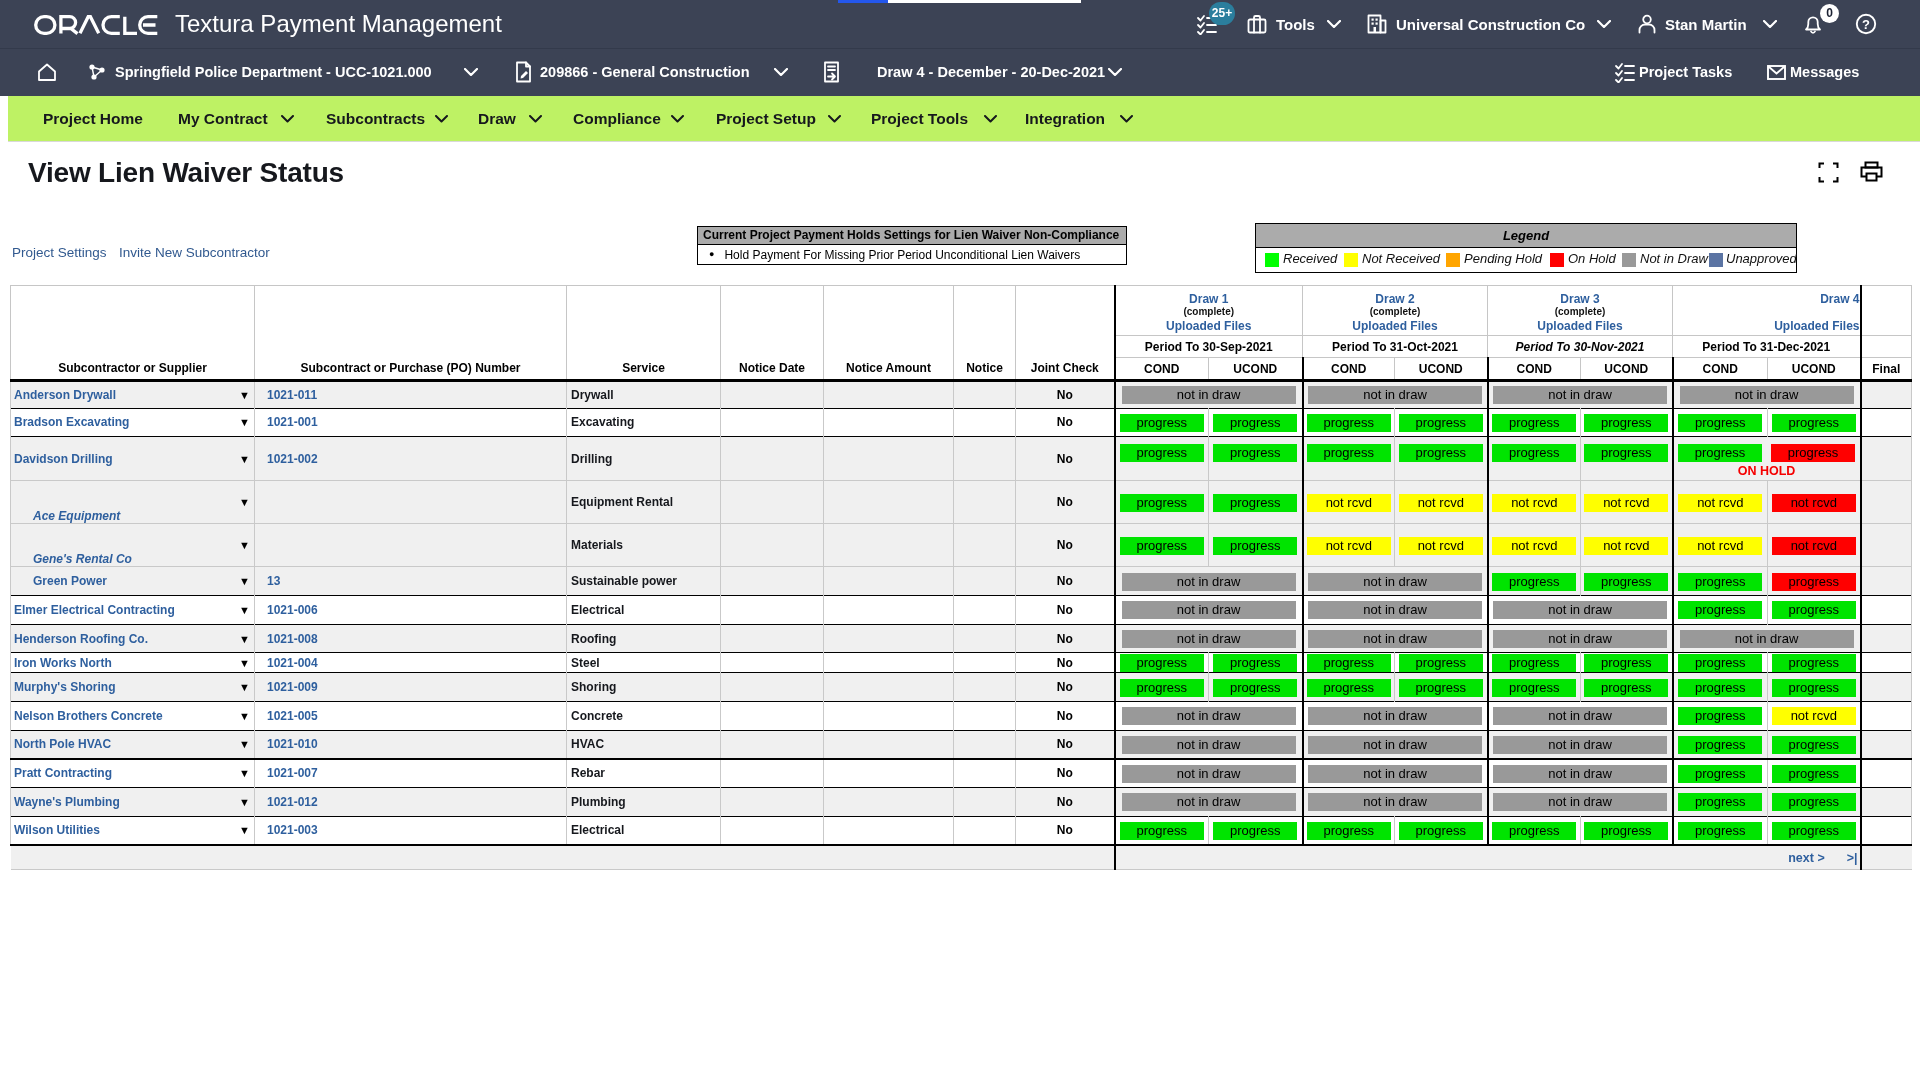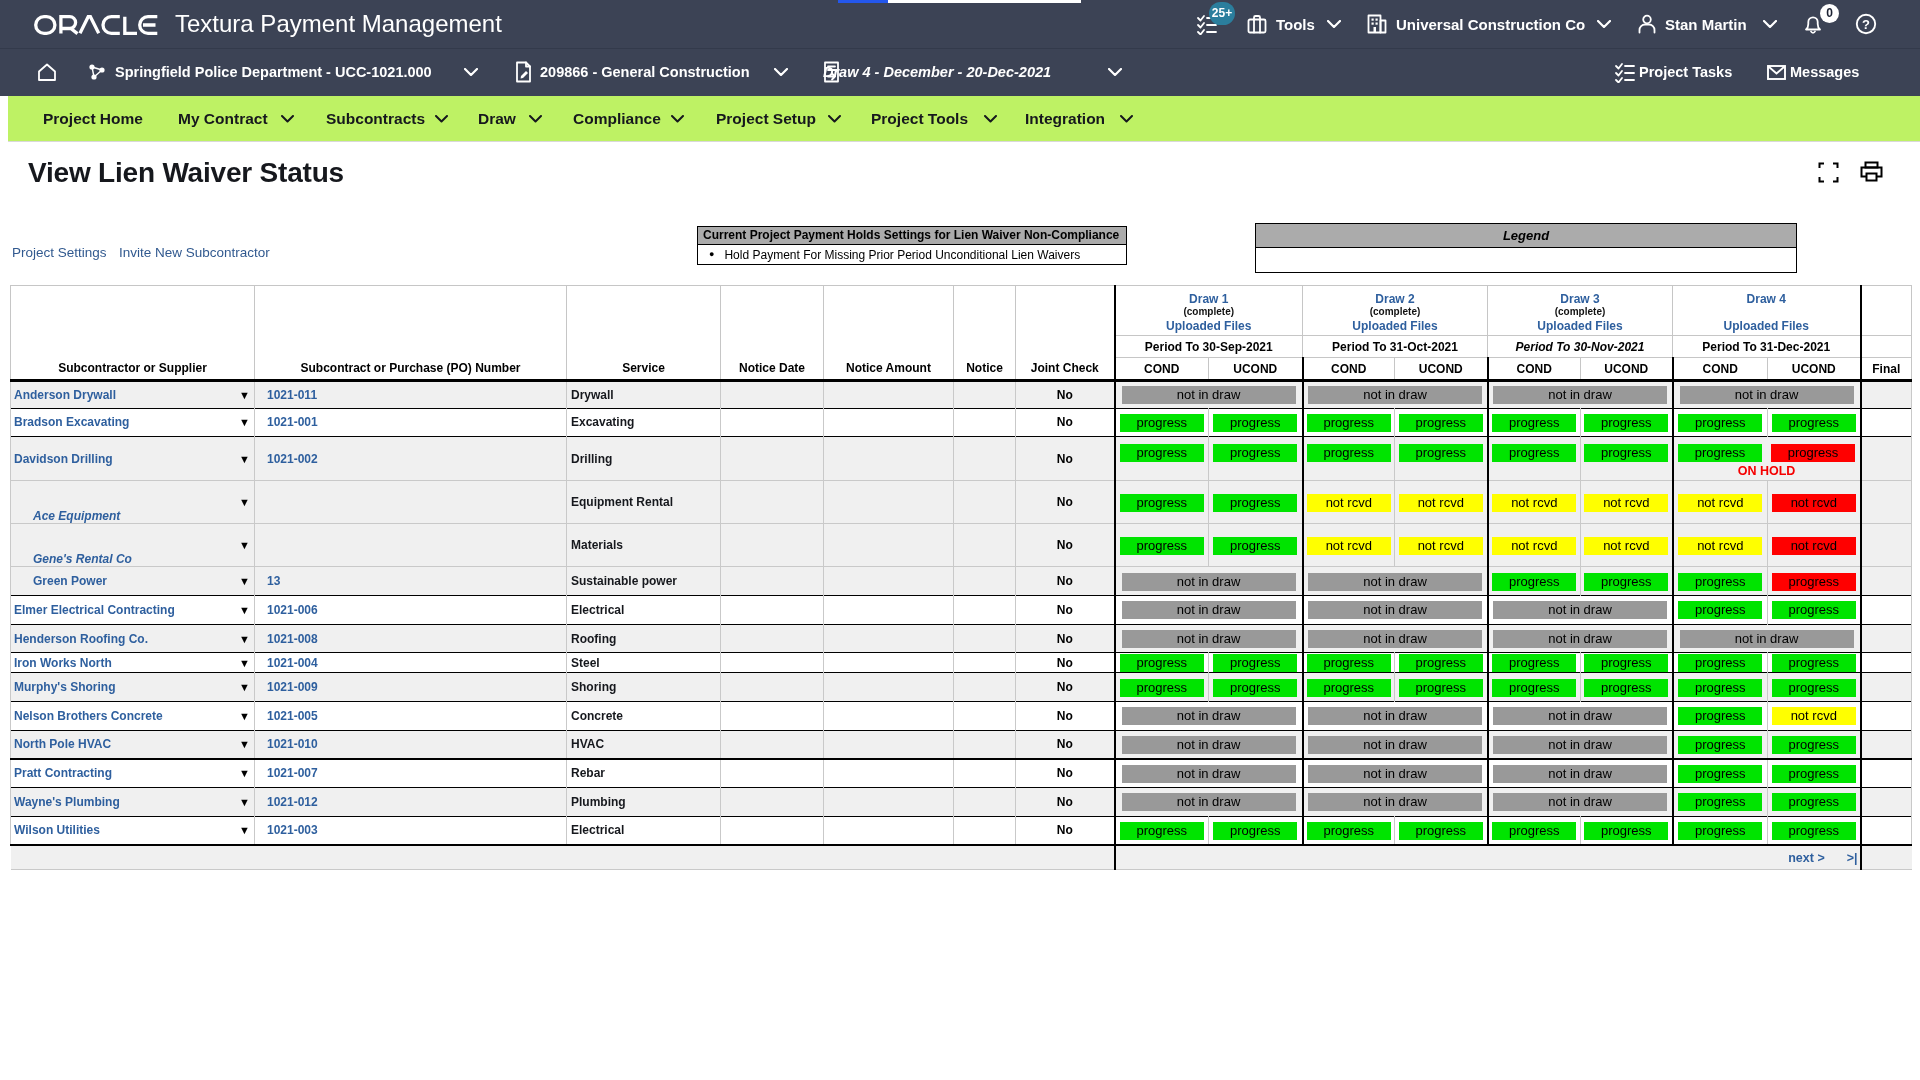--- a/index.html
+++ b/index.html
@@ -182,21 +182,21 @@
       <path d="M1 1 L7 7 L13 1" stroke="#fff" stroke-width="2.2" fill="none" stroke-linecap="round" stroke-linejoin="round"></path>
     </svg>
   </div>
 <div class="b2item" style="left:822px;">
     <svg width="20" height="22" viewBox="0 0 20 22" fill="none">
       <path d="M3 1.5 h13 V20.5 h-13 z" stroke="#fff" stroke-width="1.8" stroke-linecap="round" stroke-linejoin="round"></path>
       <path d="M6 5.5 h7 M6 9 h7" stroke="#fff" stroke-width="1.8" stroke-linecap="round" stroke-linejoin="round"></path>
       <path d="M6 15.5 h7 m-3 -3 l3 3 -3 3" stroke="#fff" stroke-width="1.8" stroke-linecap="round" stroke-linejoin="round"></path>
     </svg>
   </div>
-<div class="b2item" style="left:823px;font-style:italic;">Draw 4 - December - 20-Dec-2021</div>
+<div class="b2item" style="left:877px;">Draw 4 - December - 20-Dec-2021</div>
 <div class="b2item" style="left:1108px;">
     <svg width="14" height="8" viewBox="0 0 14 8" fill="none">
       <path d="M1 1 L7 7 L13 1" stroke="#fff" stroke-width="2.2" fill="none" stroke-linecap="round" stroke-linejoin="round"></path>
     </svg>
   </div>
 <div class="b2item" style="left:1614px;">
     <svg width="22" height="22" viewBox="0 0 22 22" fill="none">
       <path d="M2 5 L4.5 7.5 L8 3" stroke="#fff" stroke-width="1.8" stroke-linecap="round" stroke-linejoin="round"></path>
       <path d="M11 5 H20" stroke="#fff" stroke-width="1.8" stroke-linecap="round" stroke-linejoin="round"></path>
 <path d="M2 12 L4.5 14.5 L8 10" stroke="#fff" stroke-width="1.8" stroke-linecap="round" stroke-linejoin="round"></path>
@@ -273,20 +273,34 @@
     </svg>
   </div>
 <a class="plink" style="left:12px; top:245px;">Project Settings</a>
 <a class="plink" style="left:119px; top:245px;">Invite New Subcontractor</a>
 <div class="ibox" style="left:697px; top:226px; width:430px;">
   <div class="hd" style="height:18px; line-height:17px; font-size:12px; padding-left:5px;">Current Project Payment Holds Settings for Lien Waiver Non-Compliance</div>
   <div style="height:19px; line-height:19px; font-size:12px; color:#000; padding-left:11px;"><span style="font-size:9px; vertical-align:1.5px;">●</span>&nbsp;&nbsp;&nbsp;Hold Payment For Missing Prior Period Unconditional Lien Waivers</div>
 </div>
 <div class="ibox" style="left:1255px; top:223px; width:542px; height:50px;">
   <div class="hd" style="height:24px; line-height:23px; font-size:13px; text-align:center; font-style:italic;">Legend</div>
+  <div style="position:relative; height:24px; font-style:italic; font-size:13px; color:#111;">
+    <span class="lsq" style="left:9px;background:#0f0;"></span>
+      <span class="llb" style="left:27px;">Received</span>
+    <span class="lsq" style="left:88px;background:#ff0;"></span>
+      <span class="llb" style="left:106px;">Not Received</span>
+    <span class="lsq" style="left:190px;background:#ffa500;"></span>
+      <span class="llb" style="left:208px;">Pending Hold</span>
+    <span class="lsq" style="left:294px;background:#f00;"></span>
+      <span class="llb" style="left:312px;">On Hold</span>
+    <span class="lsq" style="left:366px;background:#999;"></span>
+      <span class="llb" style="left:384px;">Not in Draw</span>
+    <span class="lsq" style="left:453px;background:#5b74a3;"></span>
+      <span class="llb" style="left:470px;">Unapproved</span>
+  </div>
 </div>
 <table id="tbl">
 <colgroup>
       <col style="width:244px">
       <col style="width:312px">
       <col style="width:154px">
       <col style="width:103px">
       <col style="width:130px">
       <col style="width:62px">
       <col style="width:99px">
@@ -323,21 +337,21 @@
             <div class="lnk" style="font-size:12px;line-height:15px;padding-top:2px;">Uploaded Files</div>
           </div>
         </td>
   <td colspan="2" style="text-align:center;">
           <div style="padding-top:5px;">
             <div class="lnk" style="font-size:12px;line-height:13px;">Draw 3</div>
             <div style="font-size:10px;font-weight:700;color:#111;line-height:11px;">(complete)</div>
             <div class="lnk" style="font-size:12px;line-height:15px;padding-top:2px;">Uploaded Files</div>
           </div>
         </td>
-  <td colspan="2" style="text-align:center;">
+  <td colspan="2" style="text-align:right;">
           <div style="padding-top:5px;">
             <div class="lnk" style="font-size:12px;line-height:13px;">Draw 4</div>
             <div style="height:11px;"></div>
             <div class="lnk" style="font-size:12px;line-height:15px;padding-top:2px;">Uploaded Files</div>
           </div>
         </td>
   <td style="border-left:2px solid #000;"></td>
 </tr>
 <tr class="hrow" style="height:22px;">
   <td colspan="2" style="text-align:center;font-weight:700;font-size:12px;">Period To 30-Sep-2021</td>

